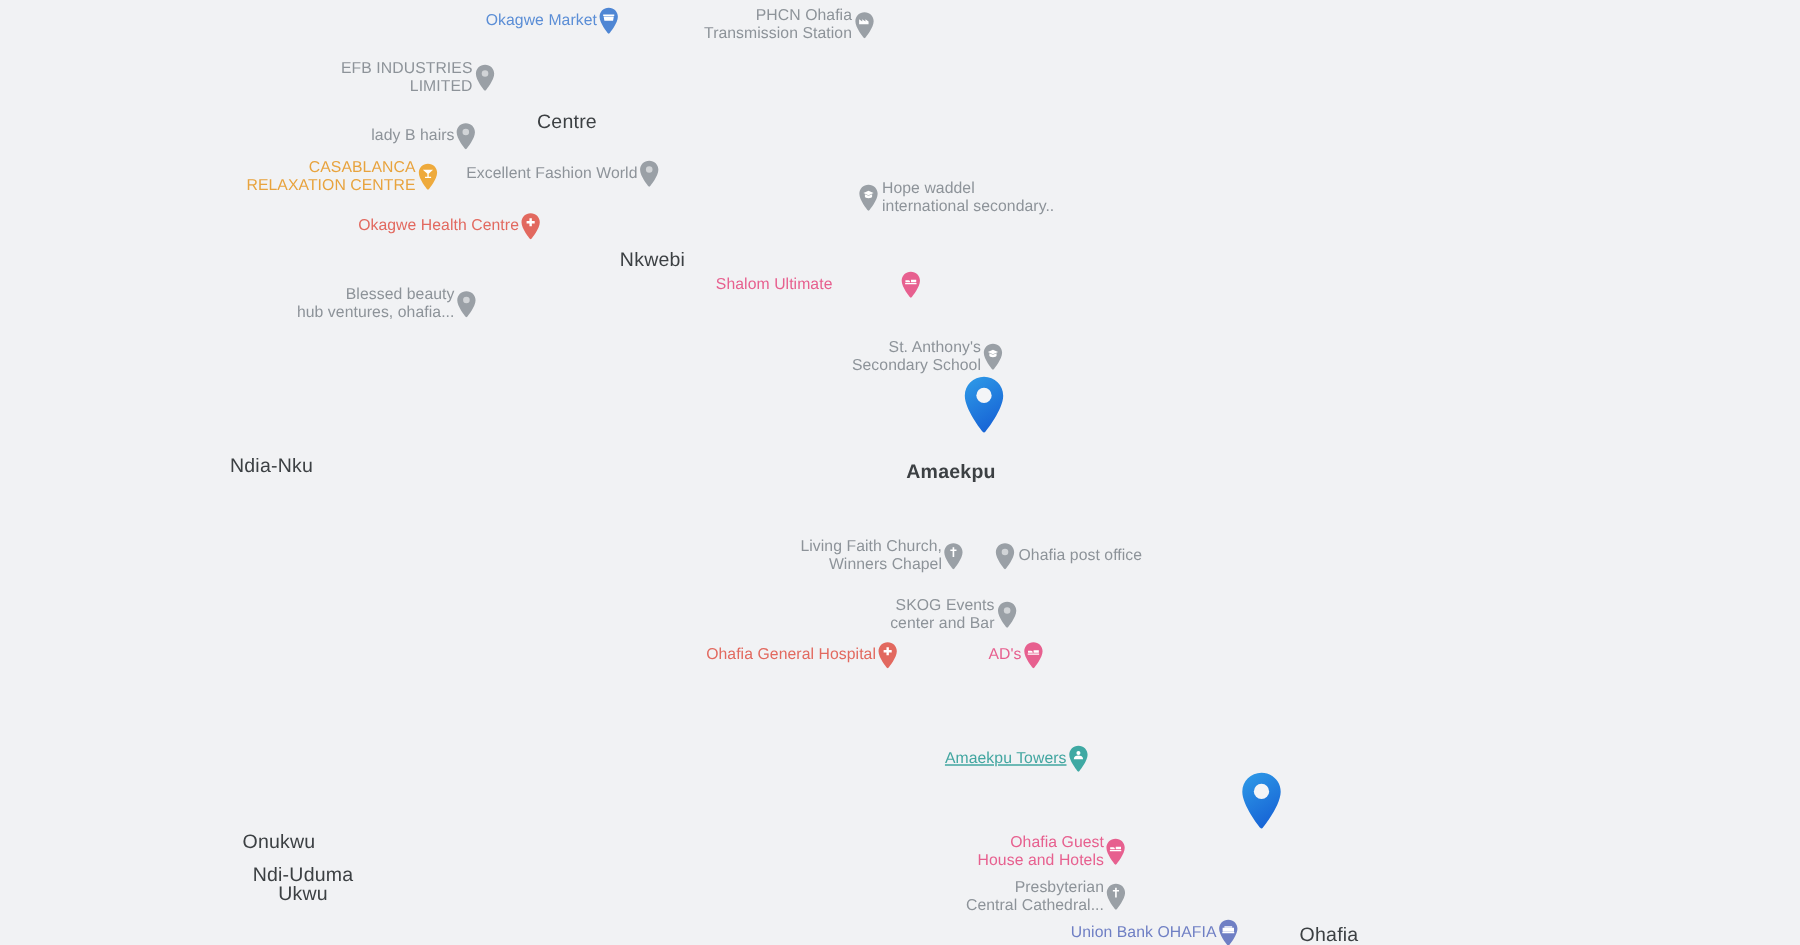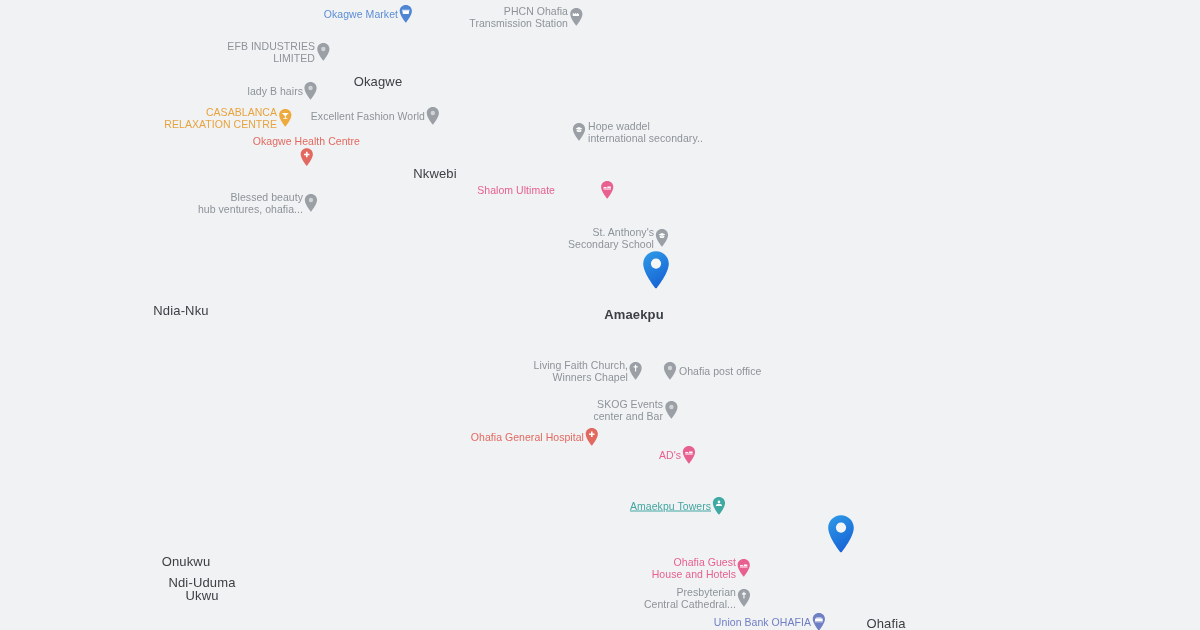--- a/index.html
+++ b/index.html
@@ -81,21 +81,21 @@
     height: 40px;
     transform: translate(-50%, -100%);
   }
   .marker-big svg { display: block; width: 30px; height: 40px; }
 </style>
 </head>
 <body>
 
 <div id="map">
 
-<div class="locality" style="left: 378px; top: 81px;"><span>Okagwe</span></div>
+<div class="locality" style="left: 378px; top: 81px;"><span>Centre</span></div>
     <div class="locality" style="left: 435px; top: 173px;"><span>Nkwebi</span></div>
     <div class="locality" style="left: 181px; top: 310px;"><span>Ndia-Nku</span></div>
     <div class="locality" style="left: 634px; top: 314px; font-weight: bold;"><span>Amaekpu</span></div>
     <div class="locality" style="left: 186px; top: 561px; text-align: right;"><span>Onukwu</span></div>
     <div class="locality" style="left: 202px; top: 589px;"><span>Ndi-Uduma</span><span style="display: block;">Ukwu</span></div>
     <div class="locality" style="left: 886px; top: 623px;"><span>Ohafia</span></div>
     <div class="poi left-label" style="left: 413px; top: 14px;">
       <div class="poi-label c-blue"><span>Okagwe Market</span></div>
       <div class="pin">
         <svg viewBox="0 0 14 19" xmlns="http://www.w3.org/2000/svg">
@@ -151,21 +151,21 @@
     </div>
     <div class="poi right-label" style="left: 572px; top: 132px;">
       <div class="poi-label c-gray"><span>Hope waddel</span><span class="l2">international secondary..</span></div>
       <div class="pin">
         <svg viewBox="0 0 14 19" xmlns="http://www.w3.org/2000/svg">
           <path d="M7 0.6C3.55 0.6 0.9 3.2 0.9 6.6c0 4.2 5.2 10.6 5.6 11.1a0.65 0.65 0 0 0 1.0 0c0.4-0.5 5.6-6.9 5.6-11.1C13.1 3.2 10.45 0.6 7 0.6z" fill="#9aa0a6"></path>
           <path d="M7 4.6l3.4 1.5L7 7.6 3.6 6.1z M4.6 7v1.6c0 .5 1.1 1 2.4 1s2.4-.5 2.4-1V7L7 8z" fill="#ffffff"></path>
         </svg>
       </div>
     </div>
-    <div class="poi left-label" style="left: 361px; top: 151px; flex-direction: column;">
+    <div class="poi left-label" style="left: 361px; top: 151px;">
       <div class="poi-label c-red"><span>Okagwe Health Centre</span></div>
       <div class="pin">
         <svg viewBox="0 0 14 19" xmlns="http://www.w3.org/2000/svg">
           <path d="M7 0.6C3.55 0.6 0.9 3.2 0.9 6.6c0 4.2 5.2 10.6 5.6 11.1a0.65 0.65 0 0 0 1.0 0c0.4-0.5 5.6-6.9 5.6-11.1C13.1 3.2 10.45 0.6 7 0.6z" fill="#e2695f"></path>
           <path d="M6.2 4.0h1.6v1.9h1.9v1.6H7.8v1.9H6.2V7.5H4.3V5.9h1.9z" fill="#ffffff"></path>
         </svg>
       </div>
     </div>
     <div class="poi left-label" style="left: 614px; top: 190px; gap: 44px;">
       <div class="poi-label c-pink"><span>Shalom Ultimate</span></div>
@@ -223,21 +223,21 @@
     </div>
     <div class="poi left-label" style="left: 599px; top: 437px;">
       <div class="poi-label c-red"><span>Ohafia General Hospital</span></div>
       <div class="pin">
         <svg viewBox="0 0 14 19" xmlns="http://www.w3.org/2000/svg">
           <path d="M7 0.6C3.55 0.6 0.9 3.2 0.9 6.6c0 4.2 5.2 10.6 5.6 11.1a0.65 0.65 0 0 0 1.0 0c0.4-0.5 5.6-6.9 5.6-11.1C13.1 3.2 10.45 0.6 7 0.6z" fill="#e2695f"></path>
           <path d="M6.2 4.0h1.6v1.9h1.9v1.6H7.8v1.9H6.2V7.5H4.3V5.9h1.9z" fill="#ffffff"></path>
         </svg>
       </div>
     </div>
-    <div class="poi left-label" style="left: 696px; top: 455px;">
+    <div class="poi left-label" style="left: 696px; top: 437px;">
       <div class="poi-label c-pink"><span>AD's</span></div>
       <div class="pin">
         <svg viewBox="0 0 14 19" xmlns="http://www.w3.org/2000/svg">
           <path d="M7 0.6C3.55 0.6 0.9 3.2 0.9 6.6c0 4.2 5.2 10.6 5.6 11.1a0.65 0.65 0 0 0 1.0 0c0.4-0.5 5.6-6.9 5.6-11.1C13.1 3.2 10.45 0.6 7 0.6z" fill="#e7608f"></path>
           <path d="M3.4 6.4h2.1a1.0 1.0 0 0 1 1.0 1.0v0.2H3.4z M7.1 6.0h3.5v1.6H7.1z M3.2 8.1h7.6v0.9H3.2z" fill="#ffffff"></path>
         </svg>
       </div>
     </div>
     <div class="poi left-label" style="left: 726px; top: 506px;">
       <div class="poi-label c-teal"><span>Amaekpu Towers</span></div>

